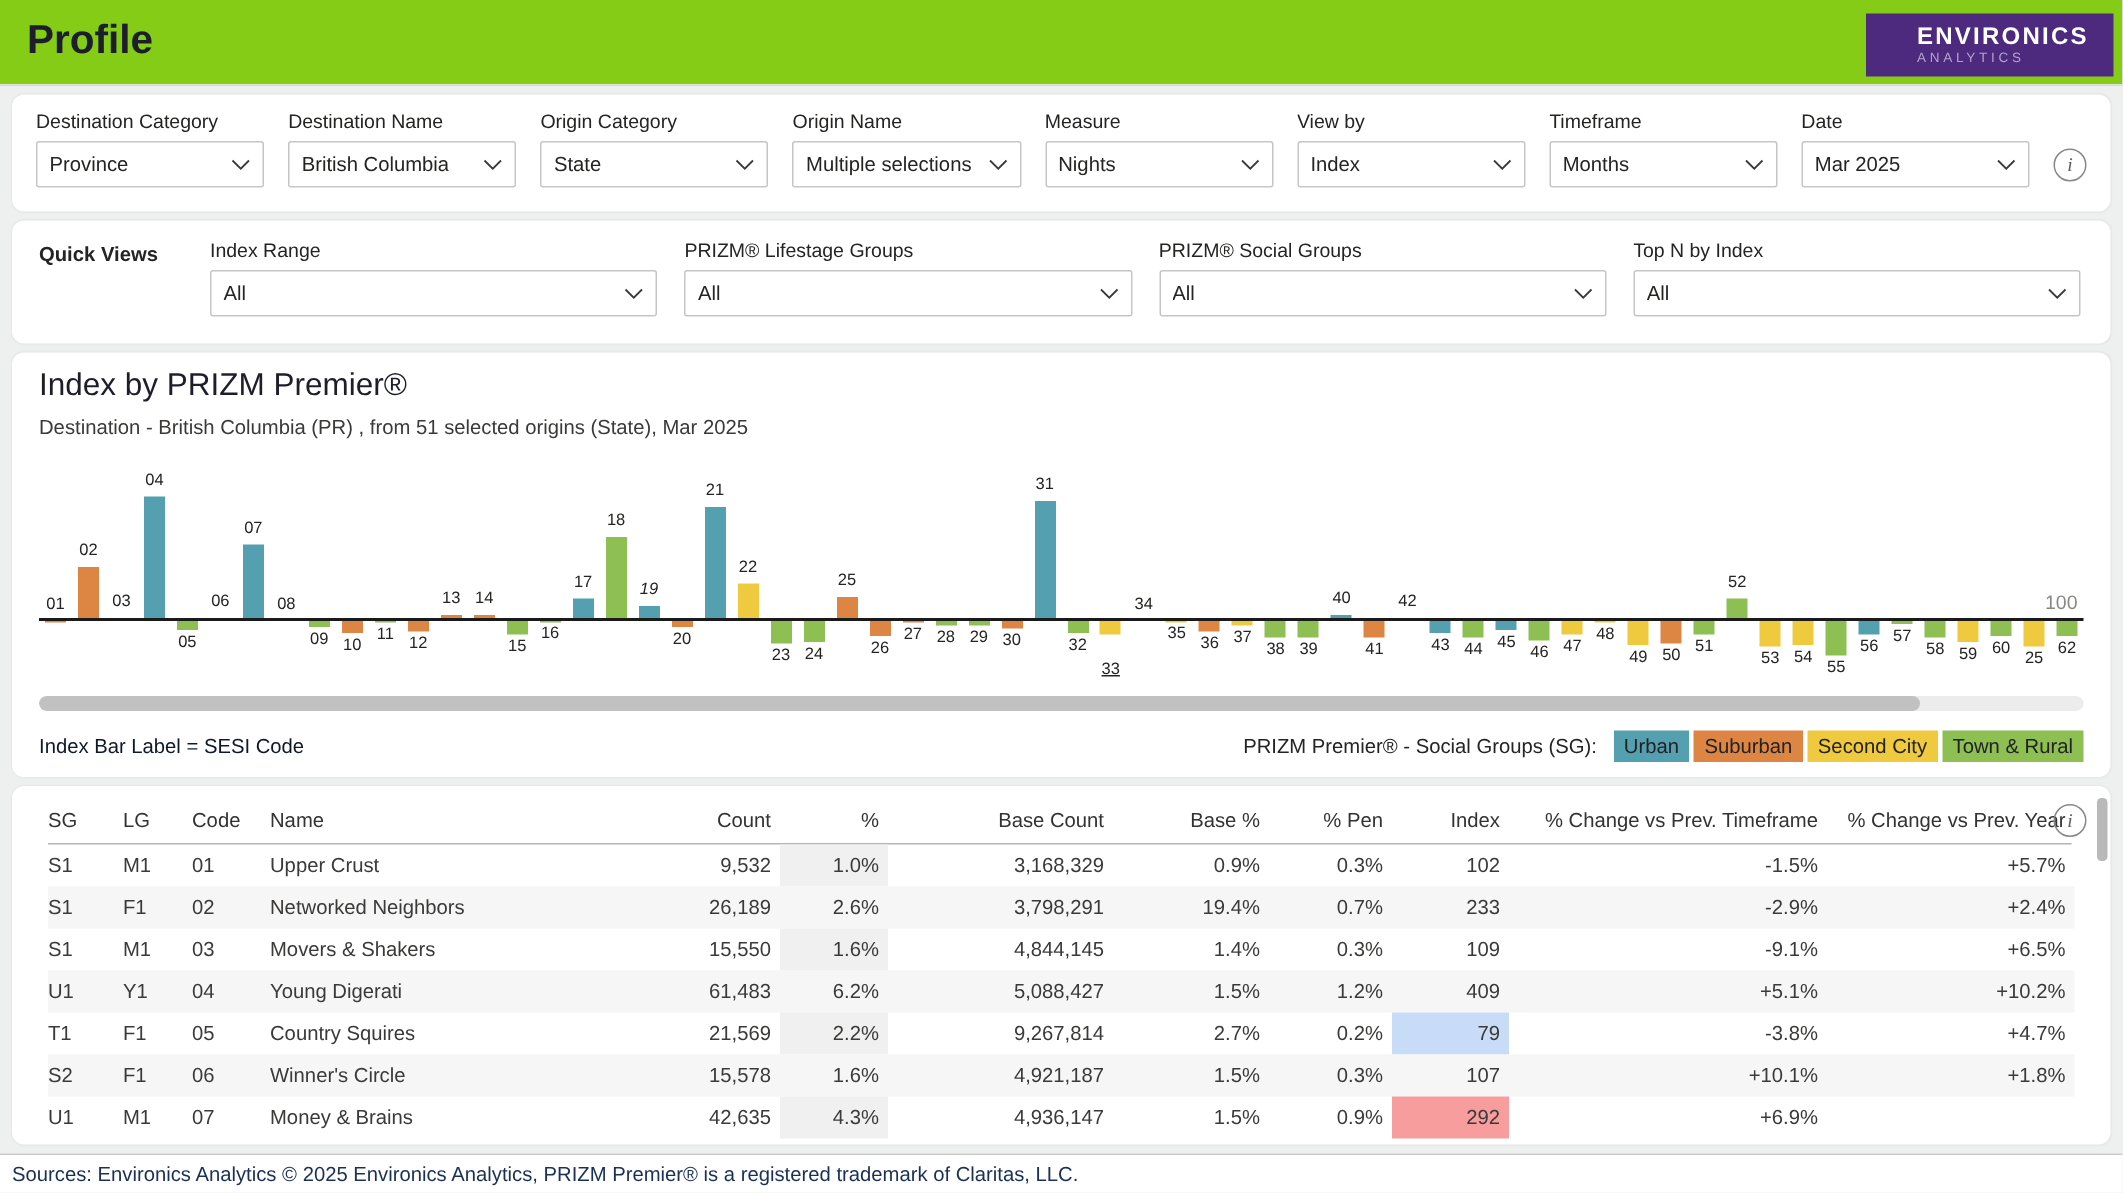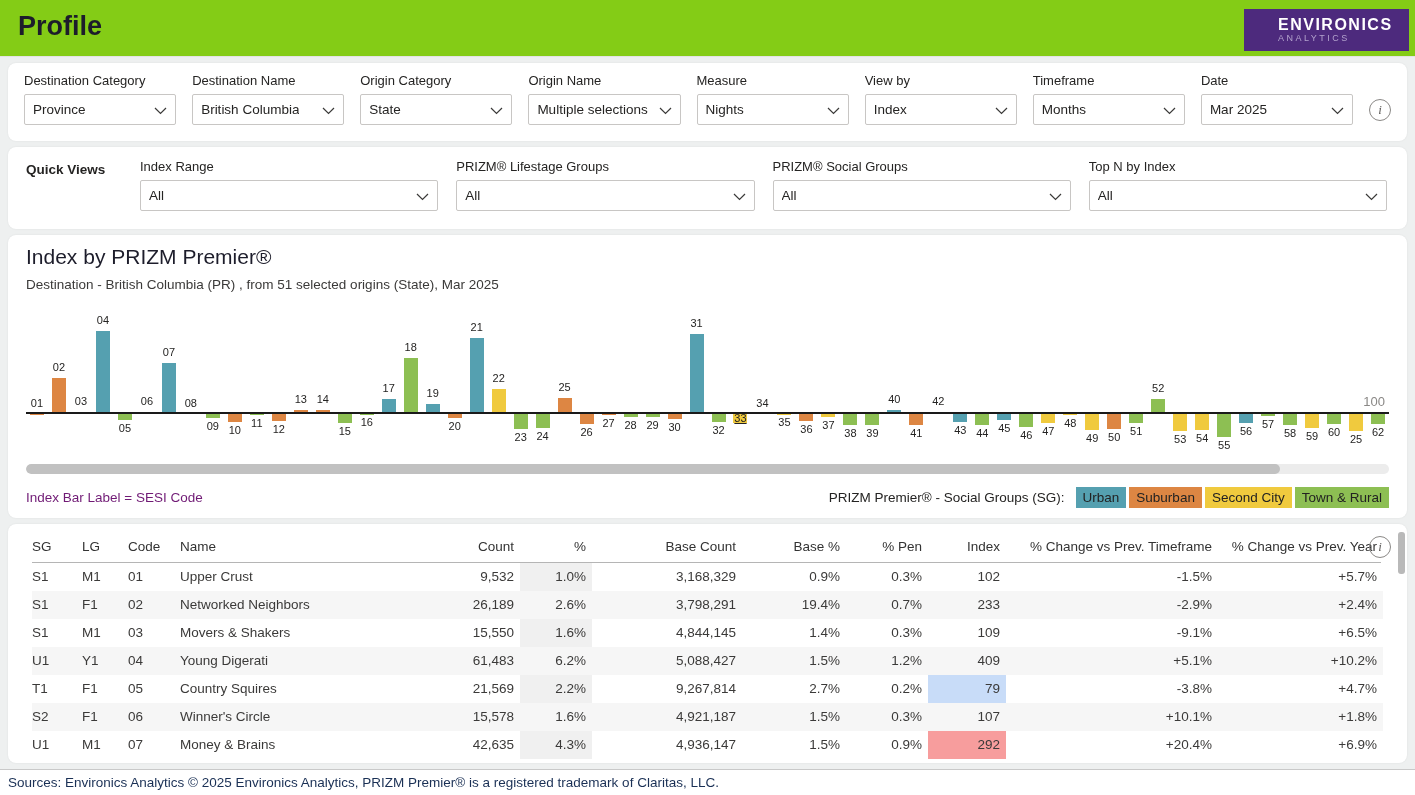--- a/index.html
+++ b/index.html
@@ -42,21 +42,21 @@
   .baseline { position:absolute; left:0; right:0; top:114px; height:2px; background:#1a1a1a; z-index:2; }
   .baseline-label { position:absolute; right:4px; top:96px; font-size:13px; color:#8a8886; z-index:3; }
   .bar-slot { flex:1 1 0; position:relative; }
   .bar { position:absolute; left:50%; transform:translateX(-50%); width:14px; z-index:1; }
   .bar.up { bottom:46px; }
   .bar.down { top:116px; }
   .bar-label { position:absolute; left:50%; transform:translateX(-50%); font-size:11px; color:#252423; white-space:nowrap; z-index:3; }
   .hscroll { height:10px; margin-top:4px; background:#ececec; border-radius:5px; overflow:hidden; }
   .hscroll-thumb { height:100%; width:92%; background:#c1c1c1; border-radius:5px; }
   .legend-row { display:flex; justify-content:space-between; align-items:center; margin-top:10px; height:26px; }
-  .chart-note { font-size:13.5px; color:#701a75; }
+  .chart-note { font-size:13.5px; color:#0f172a; }
   .legend { display:flex; align-items:center; gap:3px; }
   .legend-title { font-size:13.5px; margin-right:8px; }
   .chip { font-size:13.5px; color:#222; padding:3px 7px; }
 
   
   .table-card { padding:6px 0 4px 0; position:relative; }
   .t-grid { display:grid; grid-template-columns:50px 46px 52px 230px 110px 72px 150px 104px 82px 78px 212px 165px;
     margin:0 26px 0 24px; }
   .t-head .t-cell { font-size:13.5px; color:#333; padding:9px 6px 8px 0; }
   .t-head { border-bottom:1px solid #b5b5b5; }
@@ -280,21 +280,21 @@
       <div class="bar-slot">
         <div class="bar up" style="height: 15.5px; background: rgb(85, 160, 176);"></div>
         <div class="bar-label" style="bottom: 66.5px;">17</div>
       </div>
       <div class="bar-slot">
         <div class="bar up" style="height: 56.3px; background: rgb(141, 191, 83);"></div>
         <div class="bar-label" style="bottom: 107.3px;">18</div>
       </div>
       <div class="bar-slot">
         <div class="bar up" style="height: 9.9px; background: rgb(85, 160, 176);"></div>
-        <div class="bar-label" style="bottom: 60.9px;">19</div>
+        <div class="bar-label" style="bottom: 60.9px; font-style: italic;">19</div>
       </div>
       <div class="bar-slot">
         <div class="bar down" style="height: 4px; background: rgb(221, 134, 67);"></div>
         <div class="bar-label" style="top: 122px;">20</div>
       </div>
       <div class="bar-slot">
         <div class="bar up" style="height: 76.4px; background: rgb(85, 160, 176);"></div>
         <div class="bar-label" style="bottom: 127.4px;">21</div>
       </div>
       <div class="bar-slot">
@@ -336,21 +336,21 @@
       <div class="bar-slot">
         <div class="bar up" style="height: 80.4px; background: rgb(85, 160, 176);"></div>
         <div class="bar-label" style="bottom: 131.4px;">31</div>
       </div>
       <div class="bar-slot">
         <div class="bar down" style="height: 8px; background: rgb(141, 191, 83);"></div>
         <div class="bar-label" style="top: 126px;">32</div>
       </div>
       <div class="bar-slot">
         <div class="bar down" style="height: 8.8px; background: rgb(240, 202, 62);"></div>
-        <div class="bar-label" style="top: 114px; text-decoration: underline;">33</div>
+        <div class="bar-label" style="top: 142px; text-decoration: underline;">33</div>
       </div>
       <div class="bar-slot">
         <div class="bar up" style="height: 0px; background: rgb(240, 202, 62);"></div>
         <div class="bar-label" style="bottom: 51px;">34</div>
       </div>
       <div class="bar-slot">
         <div class="bar down" style="height: 0.3px; background: rgb(240, 202, 62);"></div>
         <div class="bar-label" style="top: 118.3px;">35</div>
       </div>
       <div class="bar-slot">
@@ -581,21 +581,20 @@
         <div class="t-cell">U1</div>
         <div class="t-cell">M1</div>
         <div class="t-cell">07</div>
         <div class="t-cell">Money &amp; Brains</div>
         <div class="t-cell num">42,635</div>
         <div class="t-cell num pct-col">4.3%</div>
         <div class="t-cell num">4,936,147</div>
         <div class="t-cell num">1.5%</div>
         <div class="t-cell num">0.9%</div>
         <div class="t-cell num idx-high">292</div>
-        <div class="t-cell num">+20.4%</div>
         <div class="t-cell num">+6.9%</div>
       </div>
     </div>
   <div class="info-icon table-info">i</div>
   <div class="vscroll">
     <div class="vscroll-thumb"></div>
   </div>
 </div>
 
 <div class="footer">

